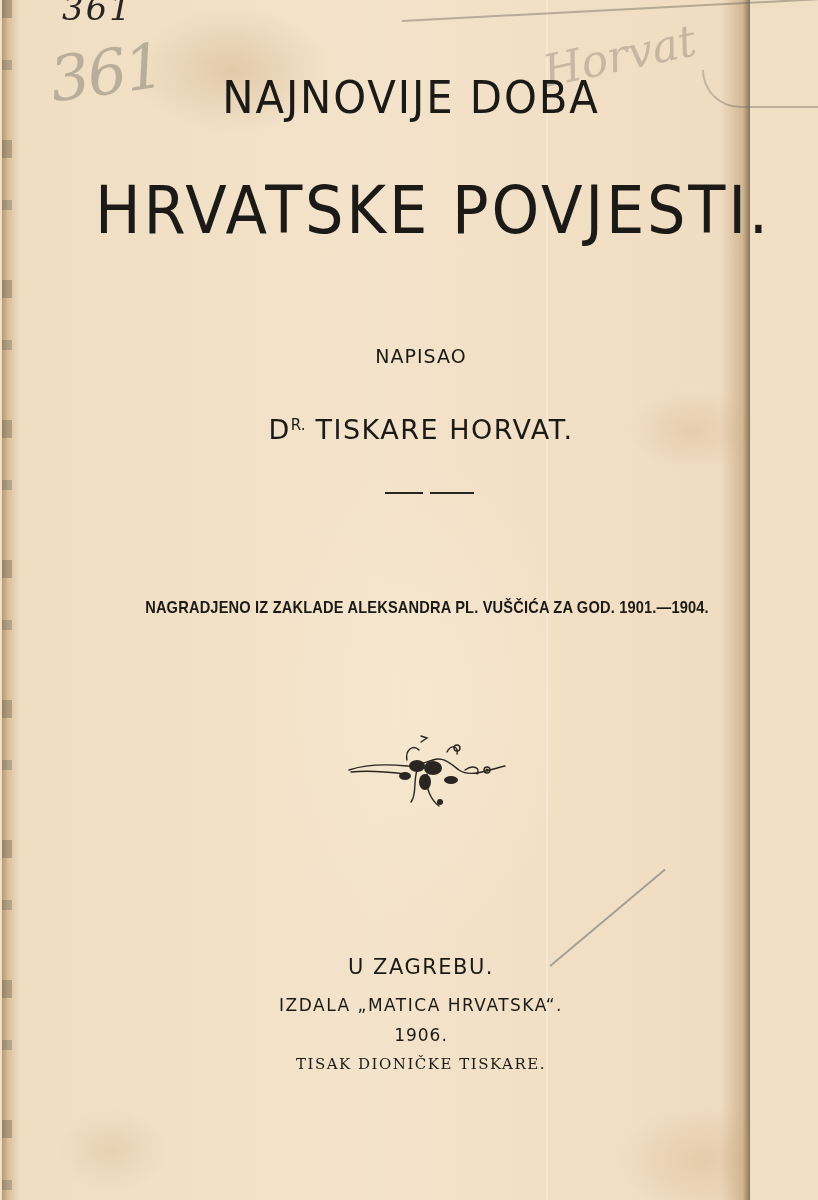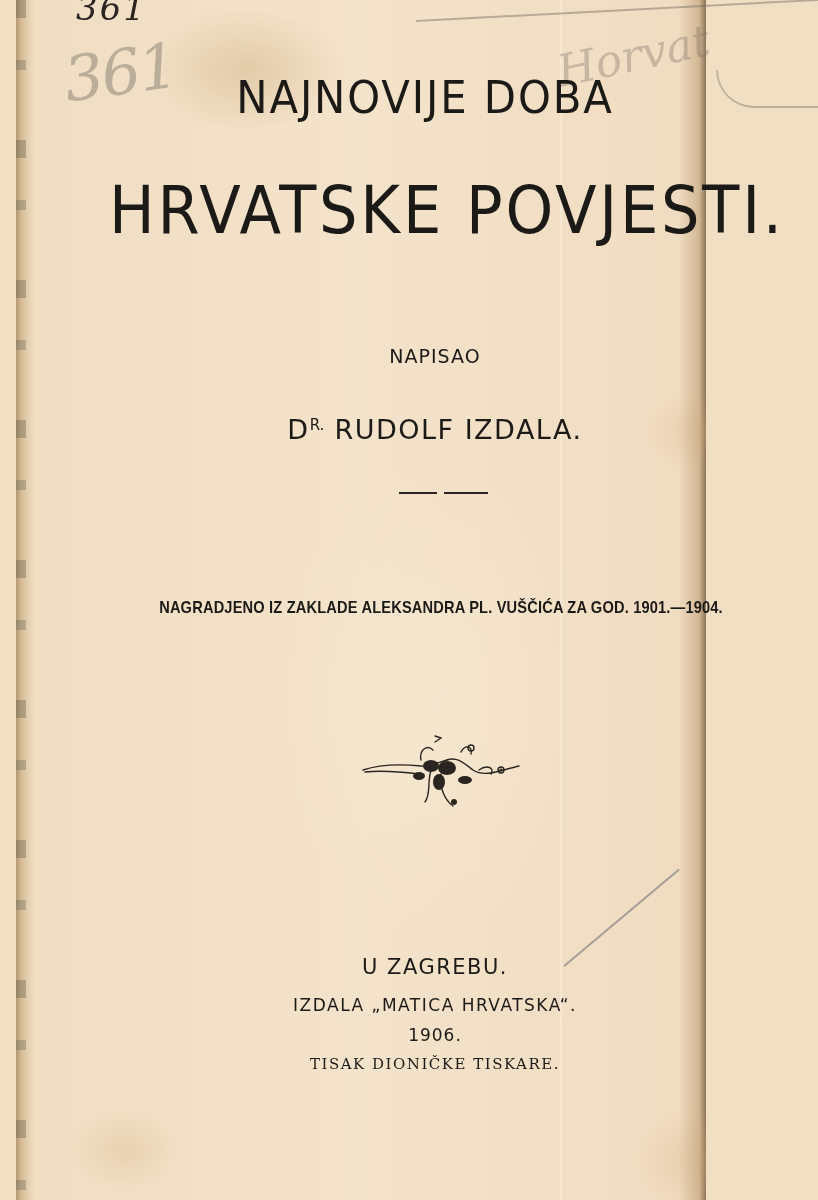--- a/index.html
+++ b/index.html
@@ -3,21 +3,21 @@
 <meta charset="utf-8">
 <style>
   html, body { margin: 0; padding: 0; }
   body {
     width: 818px; height: 1200px; overflow: hidden; position: relative;
     background: #f1dfc4;
     font-family: "DejaVu Sans", sans-serif;
     color: #1c1a17;
   }
   .page {
-    position: absolute; left: 16px; top: 0; width: 690px; height: 1200px;
+    position: absolute; left: 2px; top: 0; width: 748px; height: 1200px;
     background:
       radial-gradient(ellipse 140px 90px at 230px 70px, rgba(196,160,110,0.35), transparent 70%),
       radial-gradient(ellipse 90px 60px at 690px 430px, rgba(200,160,110,0.25), transparent 70%),
       radial-gradient(ellipse 120px 80px at 700px 1160px, rgba(200,160,110,0.28), transparent 70%),
       radial-gradient(ellipse 80px 60px at 110px 1150px, rgba(200,160,110,0.22), transparent 70%),
       radial-gradient(ellipse 200px 300px at 420px 700px, rgba(250,236,214,0.5), transparent 80%),
       linear-gradient(90deg, #b59a73 0px, #d8bf9a 6px, #f0dec3 18px, #f3e3ca 50%, #f0dcc1 96%, #d2b894 99%, #8a7358 100%);
   }
   .spine-marks {
     position: absolute; left: 0; top: 0; width: 10px; height: 1200px;
@@ -61,21 +61,21 @@
   <div class="pencil-sig">Horvat</div>
   <div class="pencil-curve"></div>
   <div class="pencil-diag"></div>
 
   <div class="center t1">NAJNOVIJE DOBA</div>
   <div class="center t2">HRVATSKE POVJESTI.</div>
 
   <div class="center napisao">NAPISAO</div>
   <div class="center author">
     <span>D</span><sup>R.</sup>
-    <span>RUDOLF IZDALA.</span>
+    <span>TISKARE HORVAT.</span>
   </div>
 
   <div class="rule" style="left:383px;width:38px;"></div>
   <div class="rule" style="left:428px;width:44px;"></div>
 
   <div class="center award">NAGRADJENO IZ ZAKLADE ALEKSANDRA PL. VUŠČIĆA ZA GOD. 1901.—1904.</div>
 
   <svg class="ornament" viewBox="0 0 160 84">
     <g fill="none" stroke="#2a2520" stroke-width="1.4" stroke-linecap="round">
       <path d="M2 40 C 20 34, 40 34, 60 36 C 70 37, 78 32, 86 30"></path>

